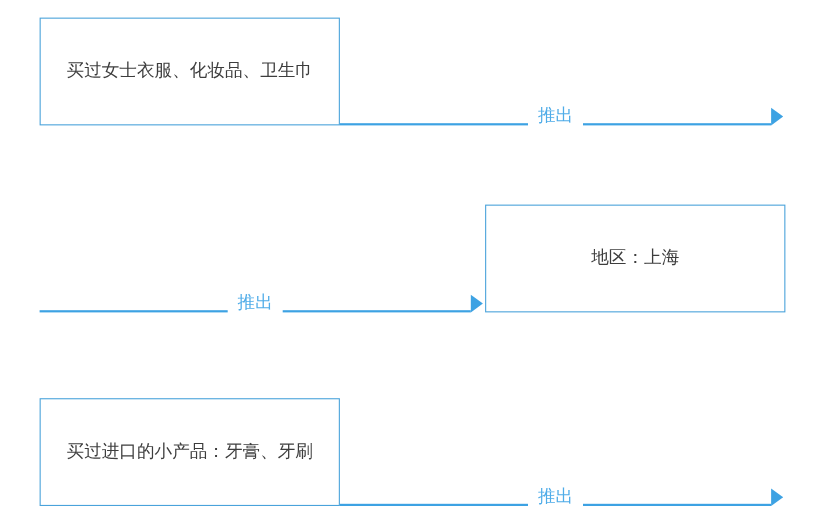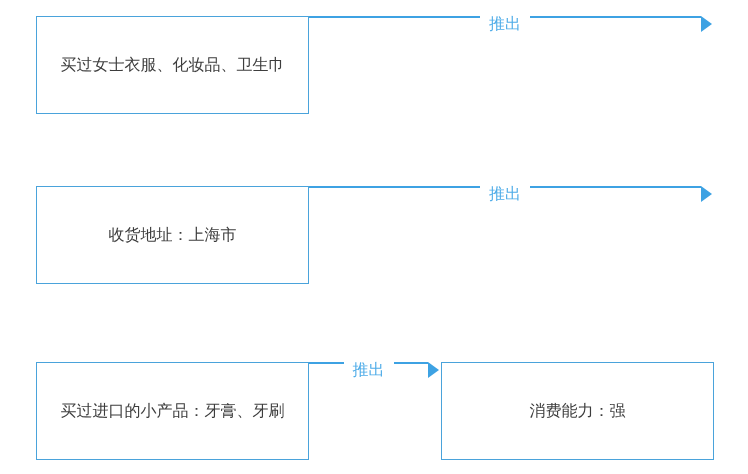--- a/index.html
+++ b/index.html
@@ -42,21 +42,21 @@
     justify-content: center;
     text-align: center;
     font-size: 16px;
     line-height: 1.3;
     color: var(--text);
     padding: 0 2px;
   }
   .connector {
     flex: 1 1 auto;
     display: flex;
-    align-items: flex-start;
+    align-items: flex-end;
     min-width: 0;
   }
   .cline {
     flex: 1 1 auto;
     height: 2px;
     background: var(--arrow);
   }
   .clabel {
     flex: 0 0 auto;
     color: var(--label);
@@ -86,39 +86,36 @@
     </div>
     <div class="connector">
       <div class="cline"></div>
       <span class="clabel">推出</span>
       <div class="cline"></div>
       <div class="arrowhead"></div>
     </div>
   </div>
 
   <div class="row r1">
-    <div class="box">
-      <span>收货地址：上海市</span>
-    </div>
     <div class="connector">
       <div class="cline"></div>
       <span class="clabel">推出</span>
       <div class="cline"></div>
       <div class="arrowhead"></div>
+    </div>
+    <div class="box">
+      <span>地区：上海</span>
     </div>
   </div>
 
   <div class="row r2">
     <div class="box">
       <span>买过进口的小产品：牙膏、牙刷</span>
     </div>
     <div class="connector">
       <div class="cline"></div>
       <span class="clabel">推出</span>
       <div class="cline"></div>
       <div class="arrowhead"></div>
     </div>
-    <div class="box">
-      <span>消费能力：强</span>
-    </div>
   </div>
 
 </div>
 
 </body></html>

